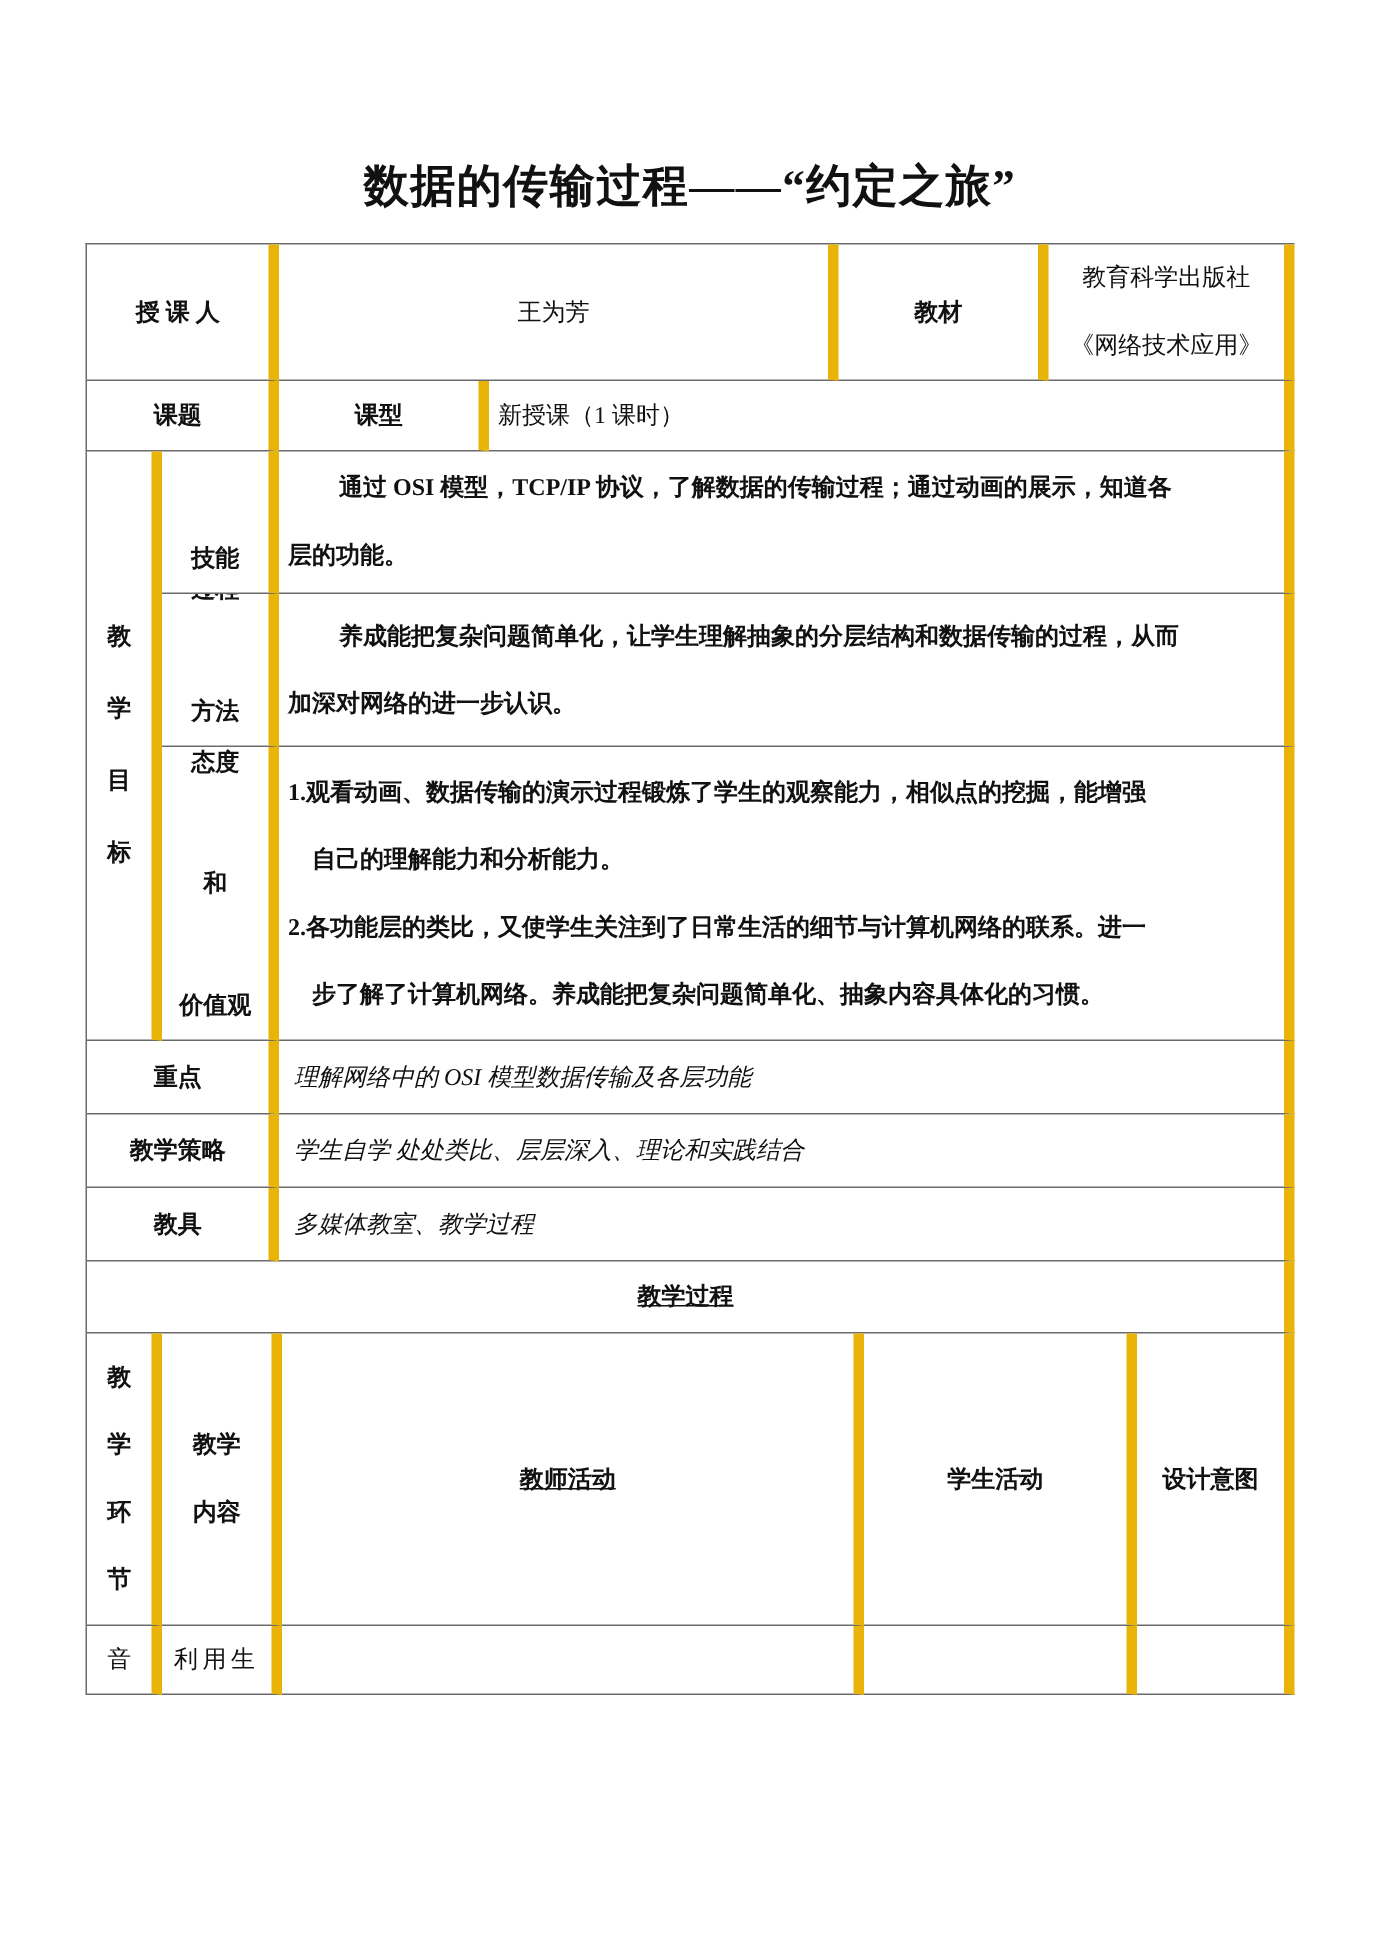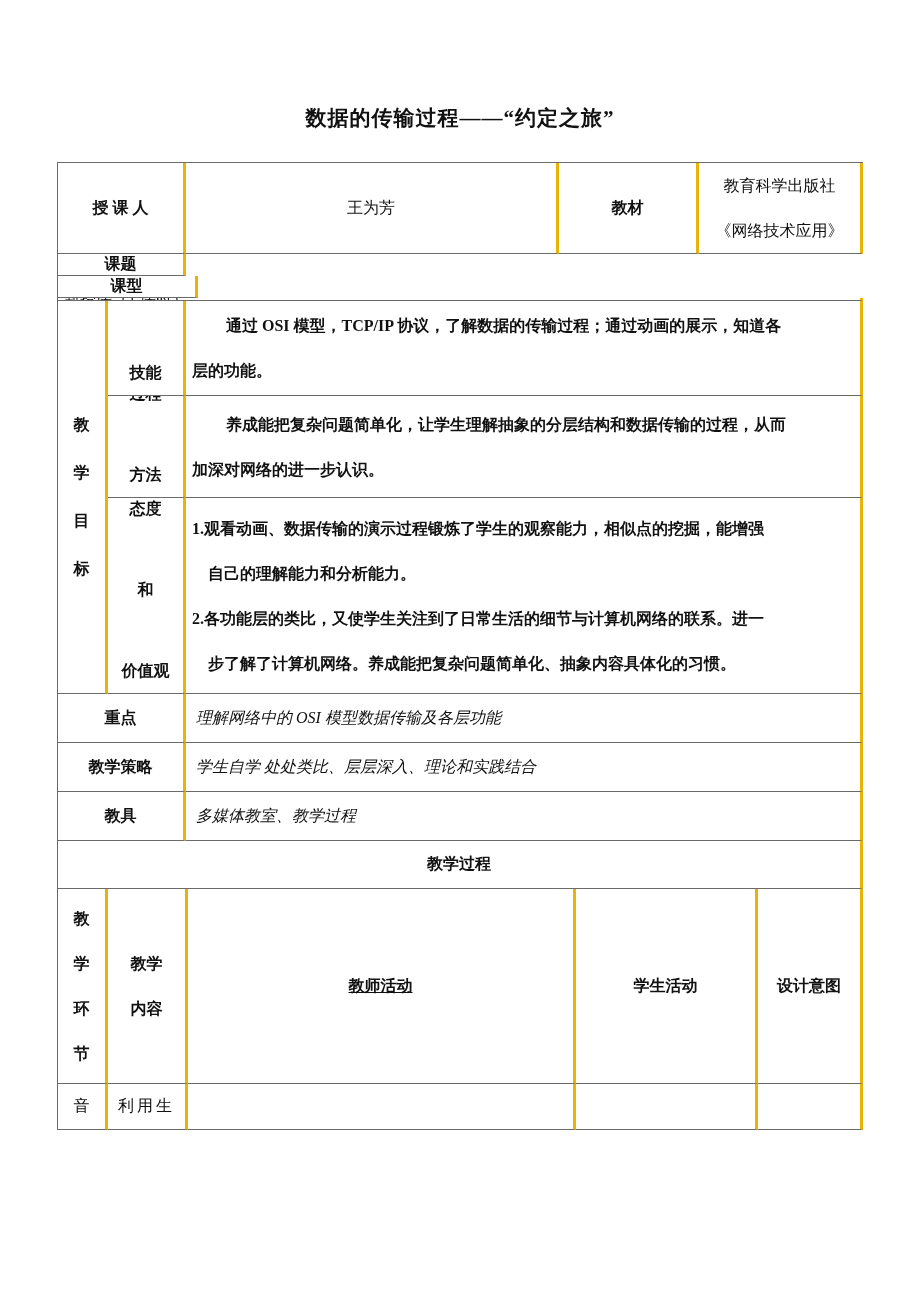--- a/index.html
+++ b/index.html
@@ -3,57 +3,57 @@
 <meta charset="utf-8">
 <style>
   * { margin:0; padding:0; box-sizing:border-box; }
   html,body { background:#ffffff; }
   body {
     width:920px; height:1302px; position:relative; overflow:hidden;
     font-family:"Liberation Serif", serif; color:#111; font-size:16px;
   }
   .doc-title {
     position:absolute; top:104px; left:0; width:920px;
-    text-align:center; font-size:21px; font-weight:bold;
+    text-align:center; font-size:30px; font-weight:bold;
     letter-spacing:1px; white-space:nowrap;
   }
   .tbl {
     position:absolute; left:57px; top:162px; width:806px;
     border-top:1px solid #6b6b6b; border-left:1px solid #6b6b6b;
   }
   .row { display:flex; width:100%; }
   .cell {
-    border-right:3px solid #eab308; border-bottom:1px solid #6b6b6b;
+    border-right:7px solid #eab308; border-bottom:1px solid #6b6b6b;
     overflow:hidden;
   }
   .lbl { font-weight:bold; display:flex; align-items:center; justify-content:center; text-align:center; }
   .vcenter { display:flex; flex-direction:column; justify-content:center; }
   .hcenter { display:flex; align-items:center; justify-content:center; }
   .tline { height:45px; line-height:45px; white-space:nowrap; padding-left:6px; }
   .ind2 { padding-left:40px; }
   .ind1 { padding-left:22px; }
   .ctr .tline { padding-left:0; text-align:center; }
   
-  .rA1 { height:91px; } .rA2 { height:47px;flex-direction:column; }
+  .rA1 { height:91px; } .rA2 { height:47px; }
   .cA1 { width:128px; } .cA2 { width:373px; } .cA3 { width:140px; } .cA4 { flex:1; }
   
   .goals-side { width:50px; display:flex; flex-direction:column; justify-content:center; align-items:center; font-weight:bold; }
   .goals-side div { line-height:48px; }
   .goals-main { flex:1; display:flex; flex-direction:column; }
   .goal-row { display:flex; }
   .gr1 { height:95px; } .gr2 { height:102px; } .gr3 { height:196px; }
   .goal-lbl { width:78px; display:flex; flex-direction:column; justify-content:flex-end; align-items:center; font-weight:bold;gap:36px; }
   .goal-lbl div { line-height:45px; }
   .goal-content { flex:1;font-weight:bold; }
   
   .rC { height:49px; }
   .cC1 { width:128px; } .cC2 { flex:1; display:flex; align-items:center; padding-left:10px; white-space:nowrap;font-style:italic; }
   
   .rD { height:48px; }
-  .cD { flex:1; display:flex; align-items:center; justify-content:center; font-weight:bold; }
+  .cD { flex:1; display:flex; align-items:center; justify-content:center; font-weight:bold;text-decoration:underline; }
   
   .rE { height:195px; } .rF { height:46px; }
   .cP1 { width:50px; } .cP2 { width:80px; } .cP3 { width:388px;text-decoration:underline; } .cP4 { width:182px; } .cP5 { flex:1; }
   .stage-chars { display:flex; flex-direction:column; justify-content:center; align-items:center; font-weight:bold; }
   .stage-chars div { line-height:45px; }
   .spaced { letter-spacing:3px; }
 </style>
 </head>
 <body>
 

